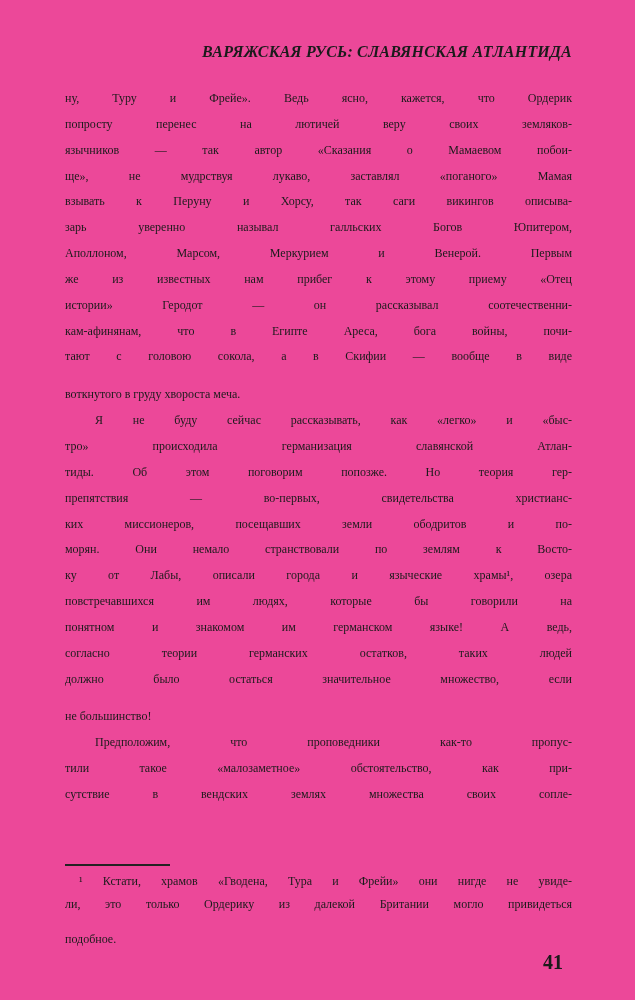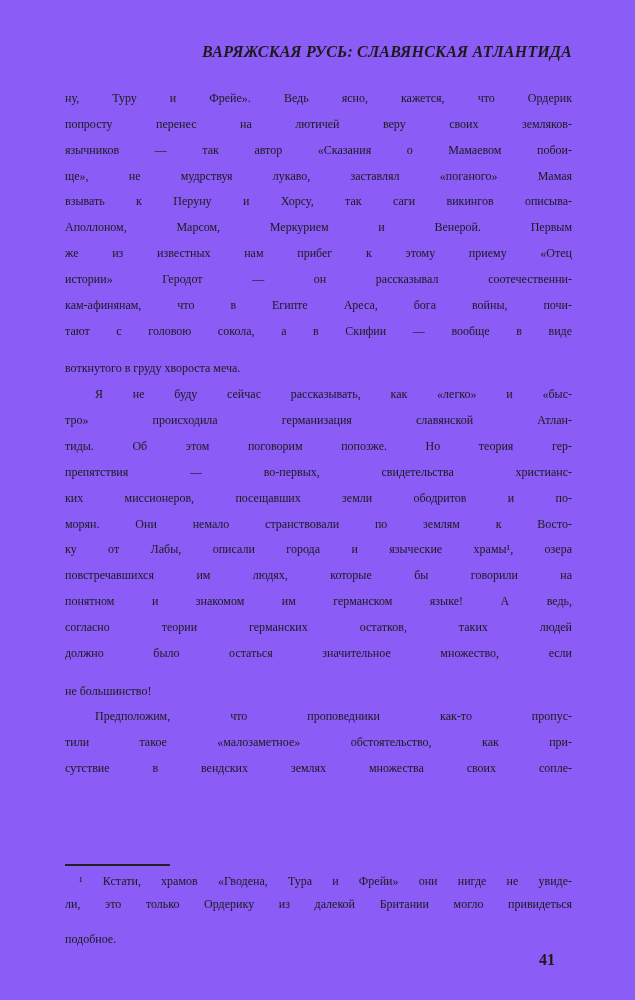--- a/index.html
+++ b/index.html
@@ -5,21 +5,21 @@
   html, body {
     margin: 0;
     padding: 0;
     background: #e8e8e8;
   }
   .page {
     position: relative;
     width: 635px;
     height: 1000px;
     margin: 0 auto;
-    background: #8b5cf6;
+    background: #ec4899;
     overflow: hidden;
     color: #1b1b1b;
     font-family: "Liberation Serif", "DejaVu Serif", serif;
   }
   .running-header {
     position: absolute;
     top: 43px;
     left: 65px;
     width: 507px;
     text-align: right;
@@ -59,41 +59,42 @@
     top: 870px;
     left: 65px;
     width: 507px;
     font-size: 12px;
     line-height: 23px;
   }
   .footnote .line-indent { text-indent: 14px; }
   .page-number {
     position: absolute;
     top: 951px;
-    left: 48px;
+    left: 56px;
     width: 507px;
     text-align: right;
-    font-size: 16px;
+    font-size: 20px;
     font-weight: bold;
   }
 </style>
 </head>
 <body>
 
 <div class="page">
 
   <div class="running-header">ВАРЯЖСКАЯ РУСЬ: СЛАВЯНСКАЯ АТЛАНТИДА</div>
 
   <div class="body-text">
       <div class="paragraph">
         <div class="line line-just">ну, Туру и Фрейе». Ведь ясно, кажется, что Ордерик</div>
         <div class="line line-just">попросту перенес на лютичей веру своих земляков-</div>
         <div class="line line-just">язычников — так автор «Сказания о Мамаевом побои-</div>
         <div class="line line-just">ще», не мудрствуя лукаво, заставлял «поганого» Мамая</div>
         <div class="line line-just">взывать к Перуну и Хорсу, так саги викингов описыва-</div>
+        <div class="line line-just">зарь уверенно называл галльских Богов Юпитером,</div>
         <div class="line line-just">Аполлоном, Марсом, Меркурием и Венерой. Первым</div>
         <div class="line line-just">же из известных нам прибег к этому приему «Отец</div>
         <div class="line line-just">истории» Геродот — он рассказывал соотечественни-</div>
         <div class="line line-just">кам-афинянам, что в Египте Ареса, бога войны, почи-</div>
         <div class="line line-just">тают с головою сокола, а в Скифии — вообще в виде</div>
         <div class="line line-end">воткнутого в груду хвороста меча.</div>
       </div>
       <div class="paragraph">
         <div class="line line-just line-indent">Я не буду сейчас рассказывать, как «легко» и «быс-</div>
         <div class="line line-just">тро» происходила германизация славянской Атлан-</div>

